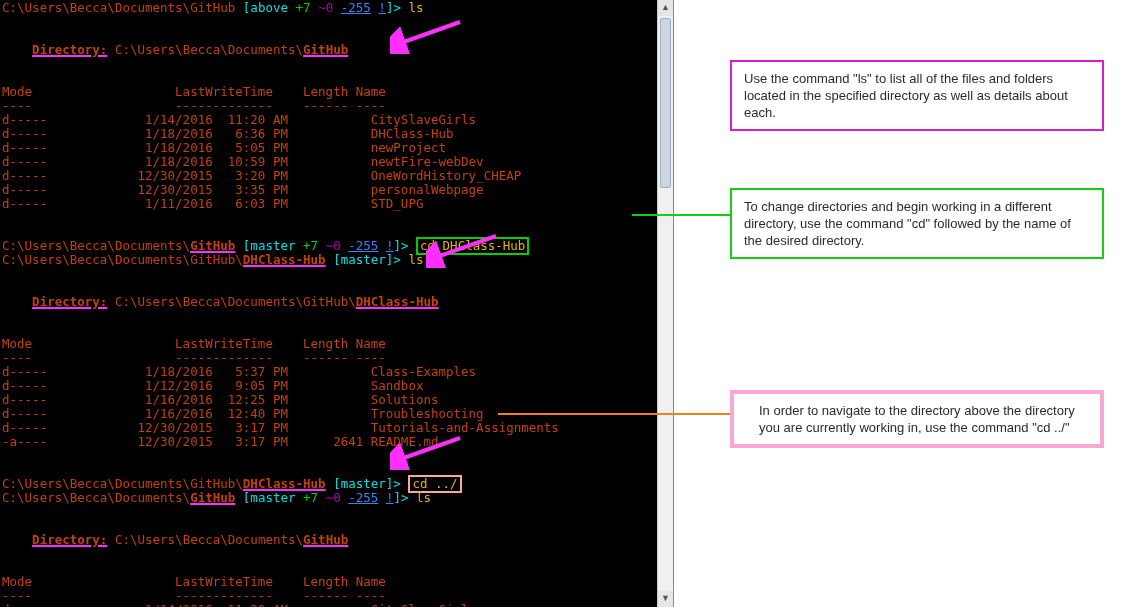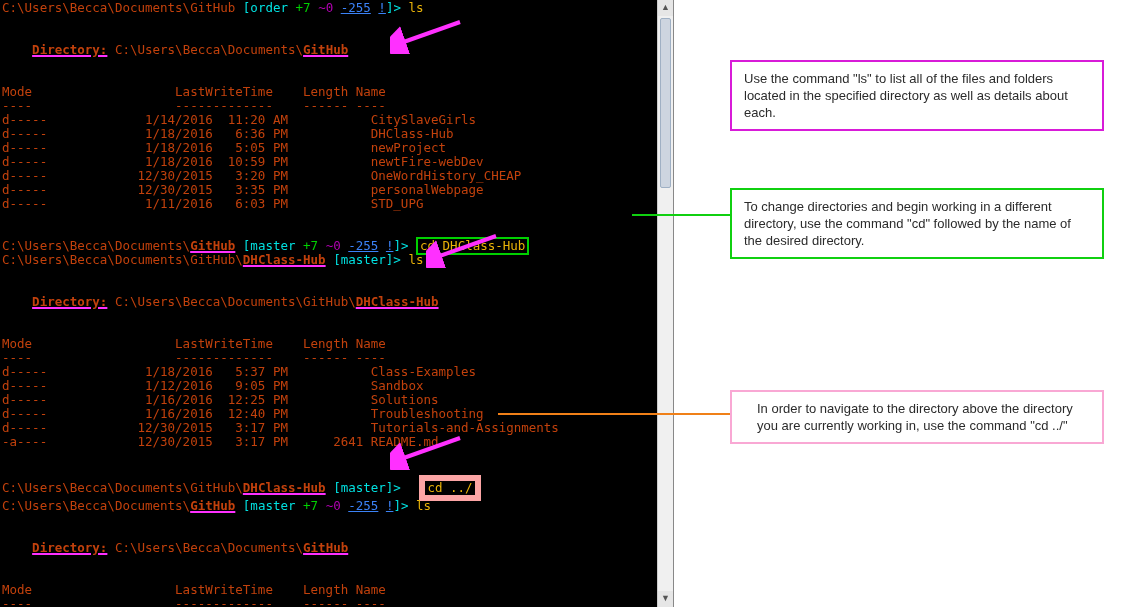--- a/index.html
+++ b/index.html
@@ -67,45 +67,45 @@
   .note {
     position: absolute;
     padding: 8px 12px;
     font-size: 13px;
     line-height: 17px;
     color: #2b2b2b;
     background: #fff;
   }
   .note.magenta { border: 2px solid #d81bd8; }
   .note.green   { border: 2px solid #10d010; }
-  .note.orange  { border: 2px solid #f9a8d4; padding-left: 25px; }
+  .note.orange  { border: 4px solid #f9a8d4; padding-left: 25px; }
 
   
   .c-w { color: #c2410c; }
   .c-cy { color: #00e0e0; }
   .c-y { color: #eab308; }
   .c-g { color: #00d000; }
   .c-dkmg { color: #b000b0; }
   .c-r { color: #3b82f6; text-decoration: underline; }
   .u-m { text-decoration: underline; text-decoration-color: #ff30ff; text-decoration-thickness: 2px; font-weight: bold; }
   .box-g { border: 2px solid #00d000; padding: 0 2px; margin: -2px 0; display: inline-block; }
-  .box-o { border: 6px solid #fca5a5; padding: 0 2px; margin: -2px 11px; display: inline-block; }
+  .box-o { border: 2px solid #fca5a5; padding: 0 2px; margin: -2px 0; display: inline-block; }
 
   
   .arrow-svg { position: absolute; pointer-events: none; }
   
   .conn { position: absolute; height: 2px; }
   .conn.green { background: #10d010; }
   .conn.orange { background: #f08018; }
 </style>
 </head>
 <body>
 
 <div class="terminal-wrap">
-  <div class="terminal" id="term"><span class="c-w">C:\Users\Becca\Documents\GitHub </span><span class="c-cy">[</span><span class="c-cy">order</span> <span class="c-g">+7</span> <span class="c-dkmg">~0</span> <span class="c-r">-255</span> <span class="c-r">!</span><span class="c-cy">]&gt;</span> <span class="c-y">ls</span>
+  <div class="terminal" id="term"><span class="c-w">C:\Users\Becca\Documents\GitHub </span><span class="c-cy">[</span><span class="c-cy">above</span> <span class="c-g">+7</span> <span class="c-dkmg">~0</span> <span class="c-r">-255</span> <span class="c-r">!</span><span class="c-cy">]&gt;</span> <span class="c-y">ls</span>
 
 
     <span class="c-w u-m">Directory:</span> <span class="c-w">C:\Users\Becca\Documents\</span><span class="c-w u-m">GitHub</span>
 
 
 <span class="c-w">Mode                   LastWriteTime    Length Name</span>
 <span class="c-w">----                   -------------    ------ ----</span>
 <span class="c-w">d-----             1/14/2016  11:20 AM           CitySlaveGirls</span>
 <span class="c-w">d-----             1/18/2016   6:36 PM           DHClass-Hub</span>
 <span class="c-w">d-----             1/18/2016   5:05 PM           newProject</span>

